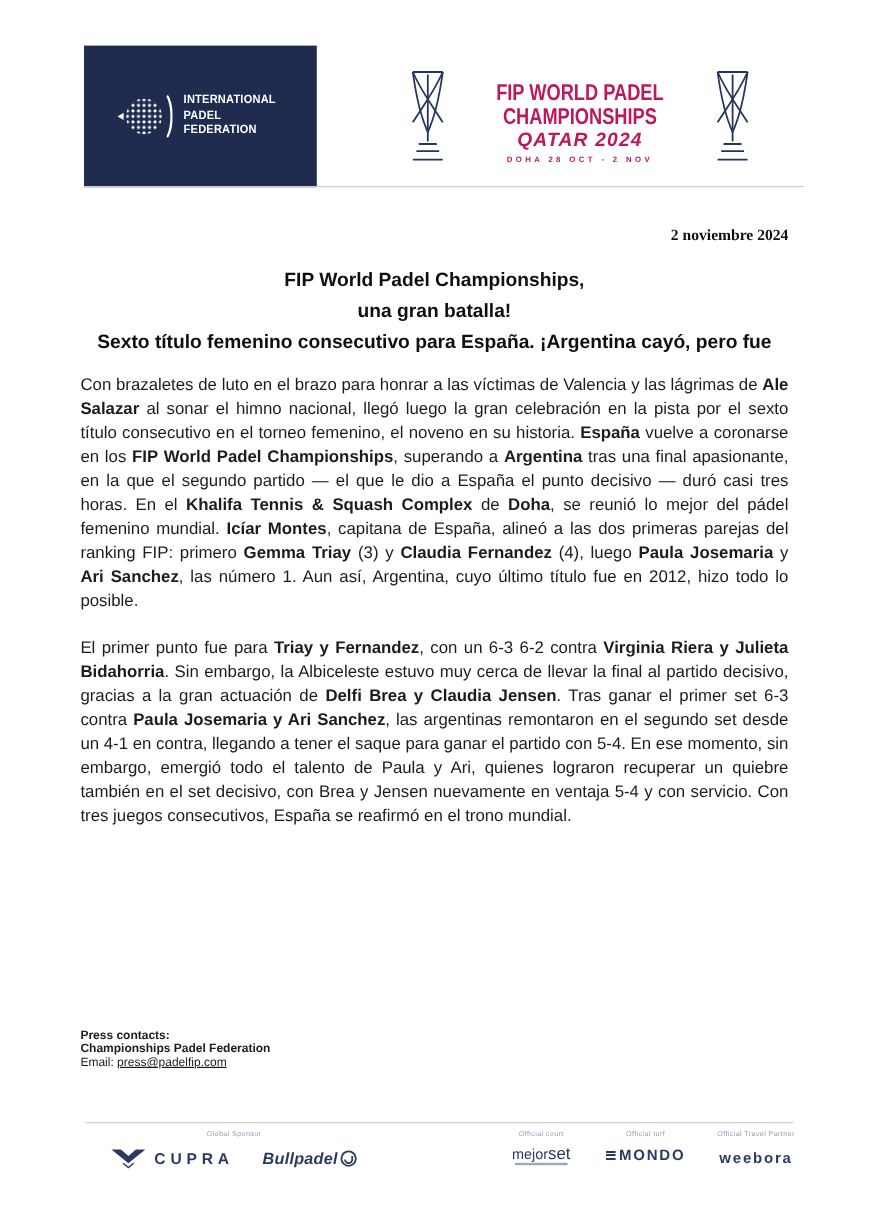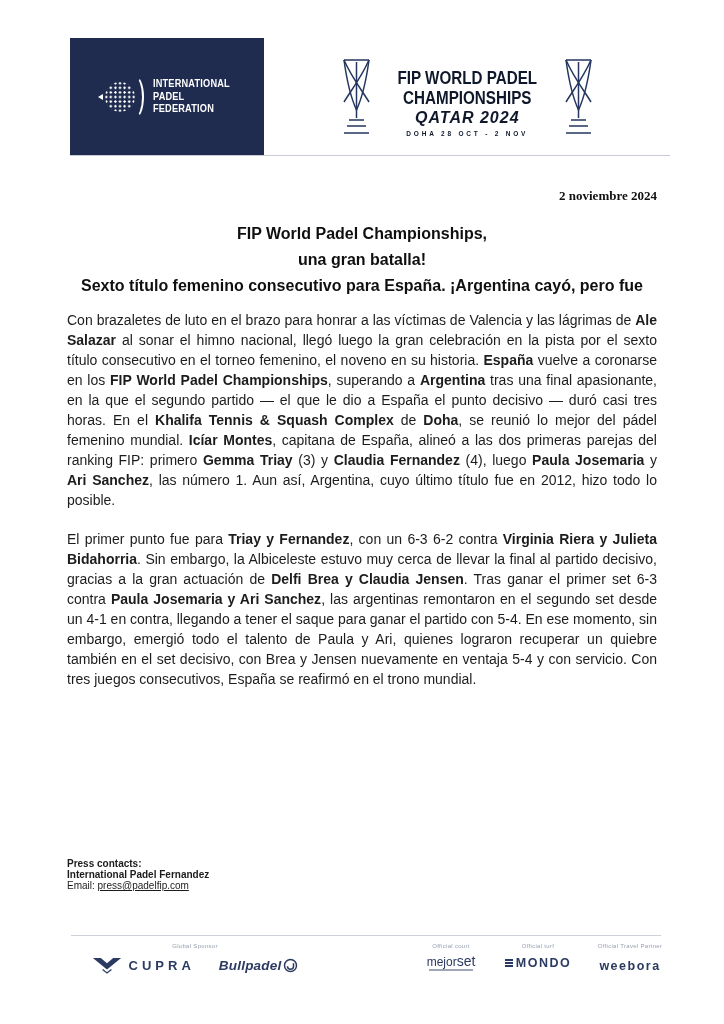--- a/index.html
+++ b/index.html
@@ -18,21 +18,21 @@
   .ipf-dots{width:30px;height:30px;border-radius:50%;
     background-image:radial-gradient(#ffffff 1.1px, rgba(255,255,255,0) 1.35px);
     background-size:4.6px 4.6px;background-position:center;}
   .ipf-arc{width:15px;height:40px;border:2.5px solid transparent;border-right:2.5px solid #ffffff;
     border-radius:50%;margin-left:-10px;}
   .ipf-text{color:#ffffff;font-weight:bold;font-size:10px;line-height:12.5px;
     letter-spacing:.2px;transform:scaleX(.92);transform-origin:left center;}
   .header-rule{position:absolute;left:70px;top:155px;width:600px;height:1px;background:#c6cbd4;}
 
   .event-logo{position:absolute;left:338px;top:50px;width:248px;height:104px;
-    display:flex;align-items:center;justify-content:space-between;gap:5px;color:#0f172a;}
+    display:flex;align-items:center;justify-content:space-between;gap:21px;color:#be185d;}
   .trophy{flex:0 0 auto;}
   .event-text{text-align:center;}
   .ev-l1,.ev-l2{font-weight:800;font-size:19px;line-height:20px;white-space:nowrap;
     transform:scaleX(.8);transform-origin:center;}
   .ev-l3{font-weight:800;font-style:italic;font-size:16px;line-height:19px;letter-spacing:1px;white-space:nowrap;}
   .ev-l4{font-weight:bold;font-size:6.5px;letter-spacing:2.8px;margin-top:3px;white-space:nowrap;}
 
   
   .date{position:absolute;right:67px;top:188px;font-family:"Liberation Serif",serif;
     font-weight:bold;font-size:13px;color:#111;}
@@ -137,21 +137,21 @@
     <div>Sexto título femenino consecutivo para España. ¡Argentina cayó, pero fue</div>
   </div>
 
   <div class="body-text">
     <p><span>Con brazaletes de luto en el brazo para honrar a las víctimas de Valencia y las lágrimas de </span><span class="b">Ale Salazar</span><span> al sonar el himno nacional, llegó luego la gran celebración en la pista por el sexto título consecutivo en el torneo femenino, el noveno en su historia. </span><span class="b">España</span><span> vuelve a coronarse en los </span><span class="b">FIP World Padel Championships</span><span>, superando a </span><span class="b">Argentina</span><span> tras una final apasionante, en la que el segundo partido — el que le dio a España el punto decisivo — duró casi tres horas. En el </span><span class="b">Khalifa Tennis &amp; Squash Complex</span><span> de </span><span class="b">Doha</span><span>, se reunió lo mejor del pádel femenino mundial. </span><span class="b">Icíar Montes</span><span>, capitana de España, alineó a las dos primeras parejas del ranking FIP: primero </span><span class="b">Gemma Triay</span><span> (3) y </span><span class="b">Claudia Fernandez</span><span> (4), luego </span><span class="b">Paula Josemaria</span><span> y </span><span class="b">Ari Sanchez</span><span>, las número 1. Aun así, Argentina, cuyo último título fue en 2012, hizo todo lo posible.</span></p>
     <p><span>El primer punto fue para </span><span class="b">Triay y Fernandez</span><span>, con un 6-3 6-2 contra </span><span class="b">Virginia Riera y Julieta Bidahorria</span><span>. Sin embargo, la Albiceleste estuvo muy cerca de llevar la final al partido decisivo, gracias a la gran actuación de </span><span class="b">Delfi Brea y Claudia Jensen</span><span>. Tras ganar el primer set 6-3 contra </span><span class="b">Paula Josemaria y Ari Sanchez</span><span>, las argentinas remontaron en el segundo set desde un 4-1 en contra, llegando a tener el saque para ganar el partido con 5-4. En ese momento, sin embargo, emergió todo el talento de Paula y Ari, quienes lograron recuperar un quiebre también en el set decisivo, con Brea y Jensen nuevamente en ventaja 5-4 y con servicio. Con tres juegos consecutivos, España se reafirmó en el trono mundial.</span></p>
   </div>
 
   <div class="press">
     <div class="bold">Press contacts:</div>
-    <div class="bold">International Padel Fernandez</div>
+    <div class="bold">Championships Padel Federation</div>
     <div><span>Email: </span><a href="#">press@padelfip.com</a></div>
   </div>
 
   <div class="footer-rule"></div>
 
   <div class="sponsor-group g-global">
     <div class="sponsor-label">Global Sponsor</div>
     <div class="logo-row">
       <div class="cupra">
         <svg width="30" height="18" viewBox="0 0 34 20">

